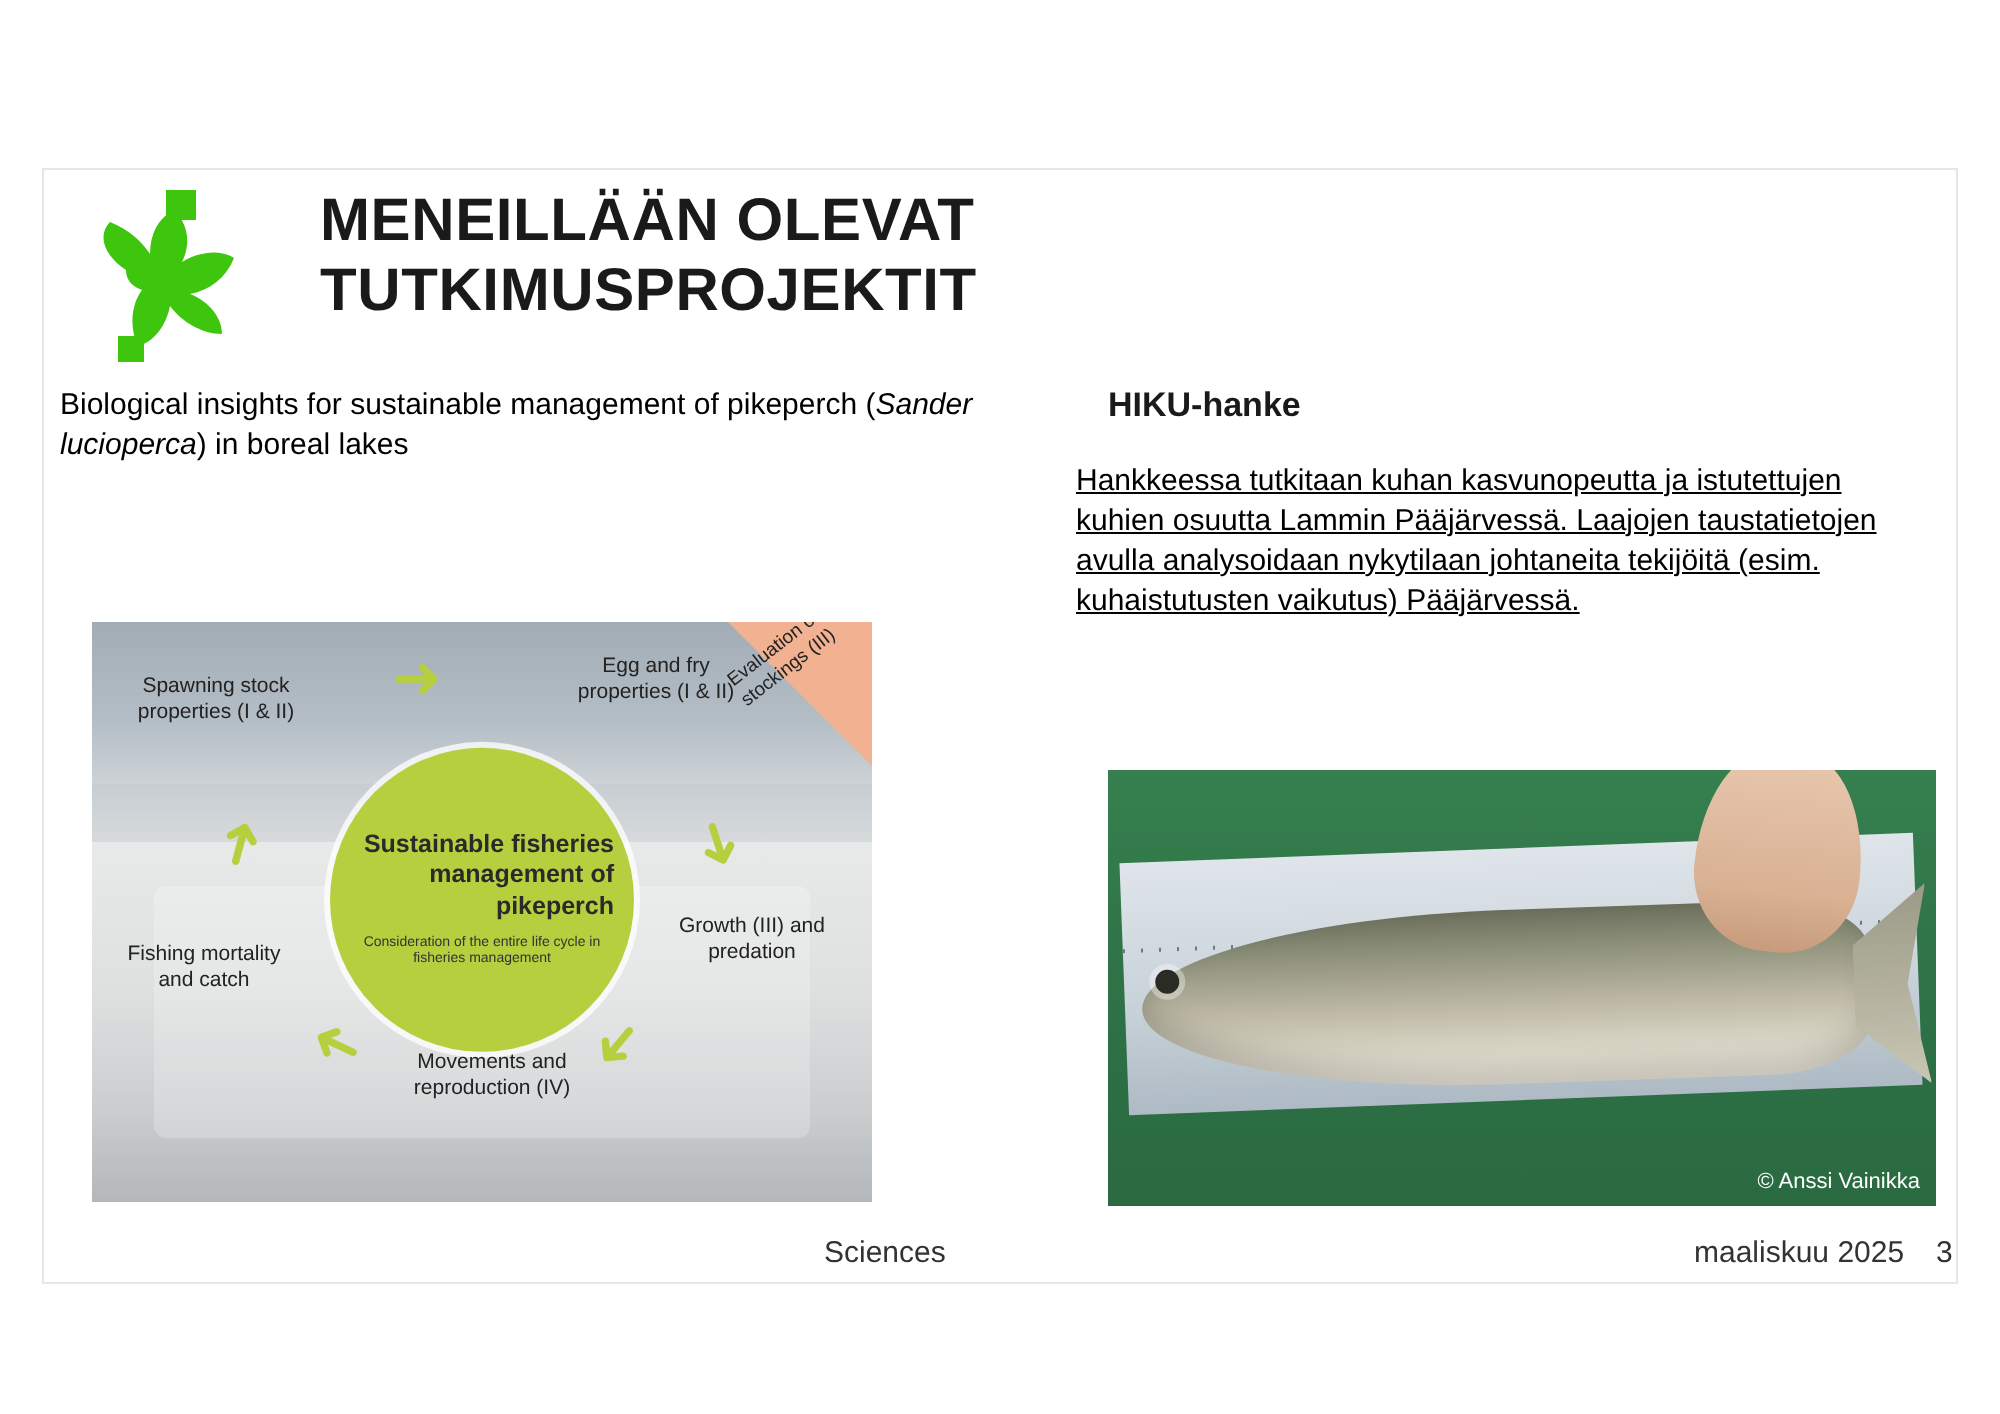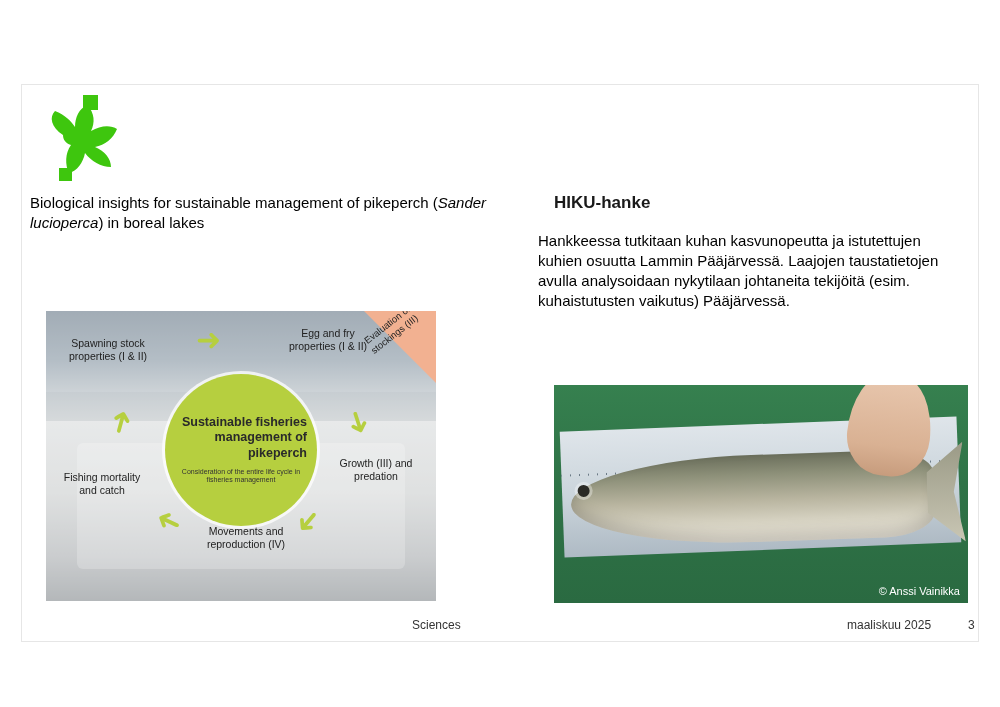--- a/index.html
+++ b/index.html
@@ -69,20 +69,21 @@
 
   .body-text {
     font-size: 15px;
     line-height: 1.33;
     color: #000000;
     margin: 0 0 14px 8px;
     width: 478px;
   }
   .col-right .body-text {
     width: 406px;
+    text-decoration: underline;
   }
   .body-text i { font-style: italic; }
 
   
   .figure-left {
     position: absolute;
     left: 24px;
     top: 226px;
     width: 390px;
     height: 290px;
@@ -252,21 +253,21 @@
     color: #ffffff;
   }
 
   
   .footer {
     position: absolute;
     left: 0;
     bottom: 7px;
     width: 100%;
     height: 16px;
-    font-size: 12px;
+    font-size: 15px;
     color: #333;
   }
   .footer-left {
     position: absolute;
     left: 390px;
     top: 0;
   }
   .footer-date {
     position: absolute;
     left: 825px;
@@ -284,20 +285,21 @@
 <div class="slide">
 
   <div class="header">
     <div class="logo">
       <svg width="110" height="92" viewBox="0 0 110 92" aria-hidden="true">
         <rect x="38" y="2" width="15" height="15" fill="#3ec60e"></rect>
         <rect x="14" y="75" width="13" height="13" fill="#3ec60e"></rect>
         <path d="M18 42 C6 34 4 24 10 18 C20 22 26 28 30 34 C30 24 34 16 42 12 C50 20 50 30 46 38 C56 32 66 32 72 36 C68 46 60 52 50 54 C60 58 66 66 66 74 C56 74 46 68 40 60 C38 70 32 78 24 80 C20 72 20 60 26 52 C20 50 18 46 18 42 Z" fill="#3ec60e"></path>
       </svg>
     </div>
+    <div class="title">MENEILLÄÄN OLEVAT TUTKIMUSPROJEKTIT</div>
   </div>
 
   <div class="col col-left">
     <div class="body-text"><span>Biological insights for sustainable management of pikeperch (</span><i>Sander lucioperca</i><span>) in boreal lakes</span></div>
   </div>
 
   <div class="figure-left">
     <div class="fig-water"></div>
     <div class="fig-boat"></div>
     <div class="fig-overlay"></div>

